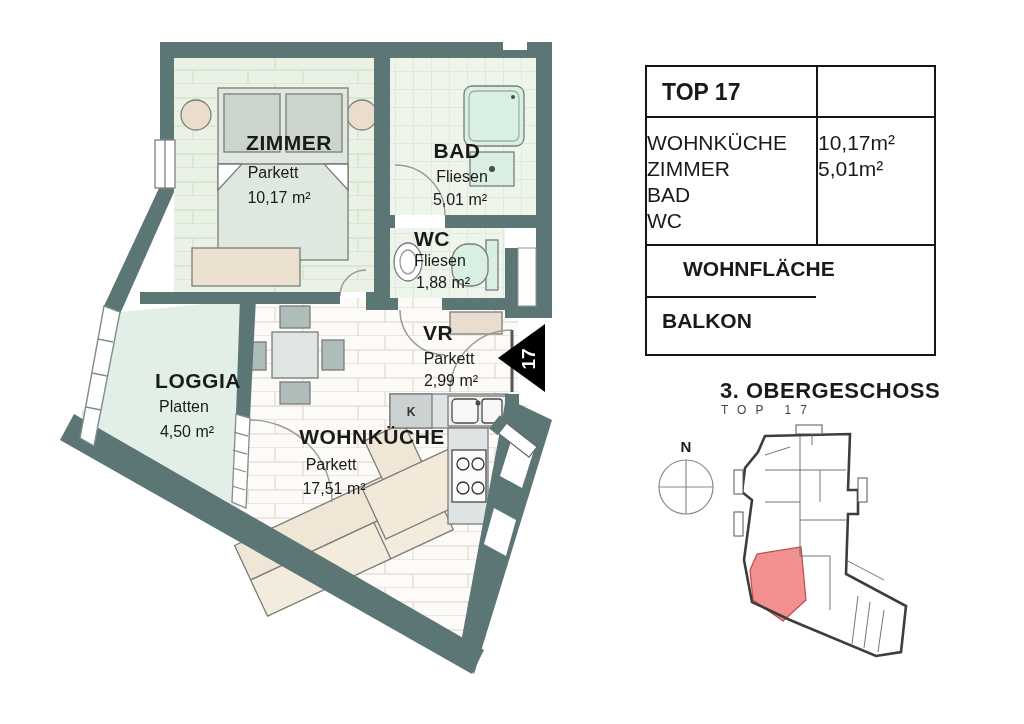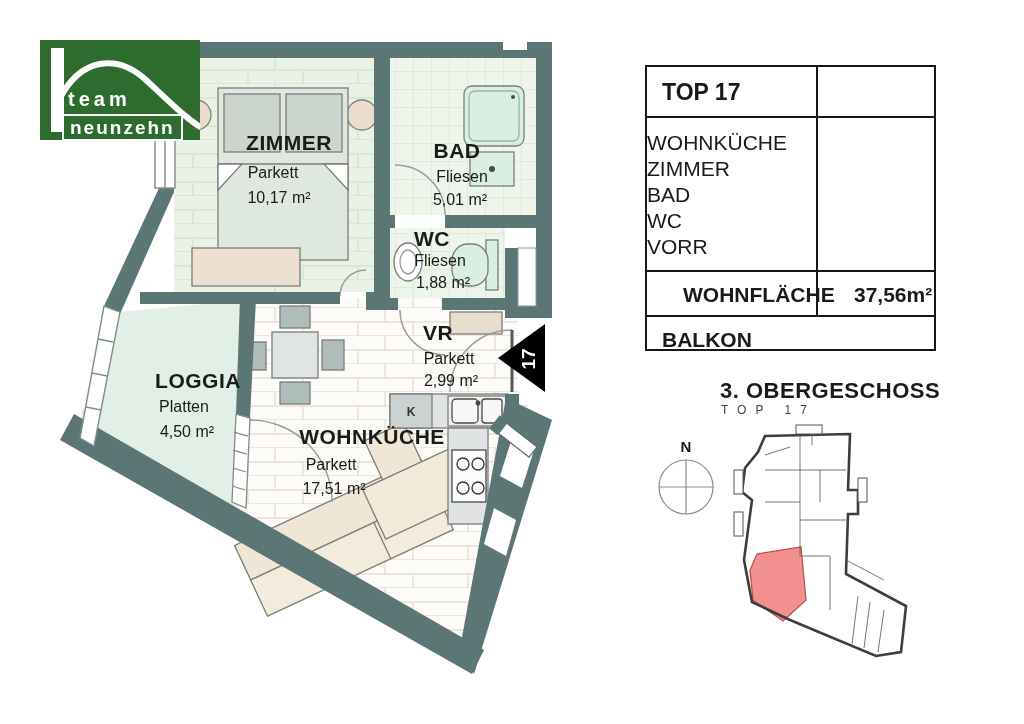--- a/index.html
+++ b/index.html
@@ -19,22 +19,22 @@
   .logo-box{position:absolute;left:22px;top:74px;border:2px solid #fff;padding:0 6px;color:#fff;
             font-weight:bold;font-size:19px;letter-spacing:2px;line-height:23px;}
   
   .stable{position:absolute;left:645px;top:65px;width:287px;border:2px solid #161616;font-size:21px;}
   .srow{display:grid;grid-template-columns:169px 1fr;}
   .scell{padding-left:15px;box-sizing:border-box;}
   .sval{border-left:2px solid #161616;padding-left:17px;box-sizing:border-box;}
   .shead{height:51px;line-height:51px;font-weight:bold;font-size:23px;border-bottom:2px solid #161616;}
   .slist{padding:12px 0 10px 0;border-bottom:2px solid #161616;}
   .slist div{height:26px;line-height:26px;}
-  .stotal{height:45px;line-height:45px;font-weight:bold;border-bottom:2px solid #161616;padding-left:36px;}
-  .sbalk{height:32px;line-height:46px;font-weight:bold;}
+  .stotal{height:52px;line-height:45px;font-weight:bold;border-bottom:2px solid #161616;padding-left:36px;}
+  .sbalk{height:56px;line-height:46px;font-weight:bold;}
   
   .ov-title{position:absolute;left:720px;top:378px;font-weight:bold;font-size:22px;letter-spacing:.5px;}
   .ov-sub{position:absolute;left:721px;top:403px;font-size:12px;letter-spacing:9px;color:#444;}
 </style>
 </head>
 <body>
 
 <div class="page">
 
   <svg class="plan-svg" width="1024" height="724" viewBox="0 0 1024 724">
@@ -237,48 +237,40 @@
       </g>
       <g stroke="#555" stroke-width="1" fill="#ffffff">
         <rect x="734" y="470" width="9" height="24"></rect>
         <rect x="734" y="512" width="9" height="24"></rect>
         <rect x="796" y="425" width="26" height="9"></rect>
         <rect x="858" y="478" width="9" height="24"></rect>
       </g>
     </g>
   </svg>
 
-  <div class="logo">
-    <div class="logo-bar"></div>
-    <svg width="160" height="100" style="position:absolute;left:0;top:0;">
-      <path d="M 18,62 C 40,16 78,14 106,40 S 148,80 162,88" stroke="#ffffff" stroke-width="6" fill="none"></path>
-    </svg>
-    <div class="logo-team">team</div>
-    <div class="logo-box">neunzehn</div>
-  </div>
 
   <div class="stable">
     <div class="srow">
       <div class="scell shead">TOP 17</div>
       <div class="sval shead"></div>
     </div>
     <div class="srow">
       <div class="scell slist">
         <div>WOHNKÜCHE</div>
         <div>ZIMMER</div>
         <div>BAD</div>
         <div>WC</div>
-        <div>VORR</div>
       </div>
       <div class="sval slist">
+        <div>10,17m²</div>
+        <div>5,01m²</div>
       </div>
     </div>
     <div class="srow">
       <div class="scell stotal">WOHNFLÄCHE</div>
-      <div class="sval stotal">37,56m²</div>
     </div>
     <div class="srow">
       <div class="scell sbalk">BALKON</div>
     </div>
   </div>
 
   <div class="ov-title">3. OBERGESCHOSS</div>
   <div class="ov-sub">TOP 17</div>
 
 </div>

